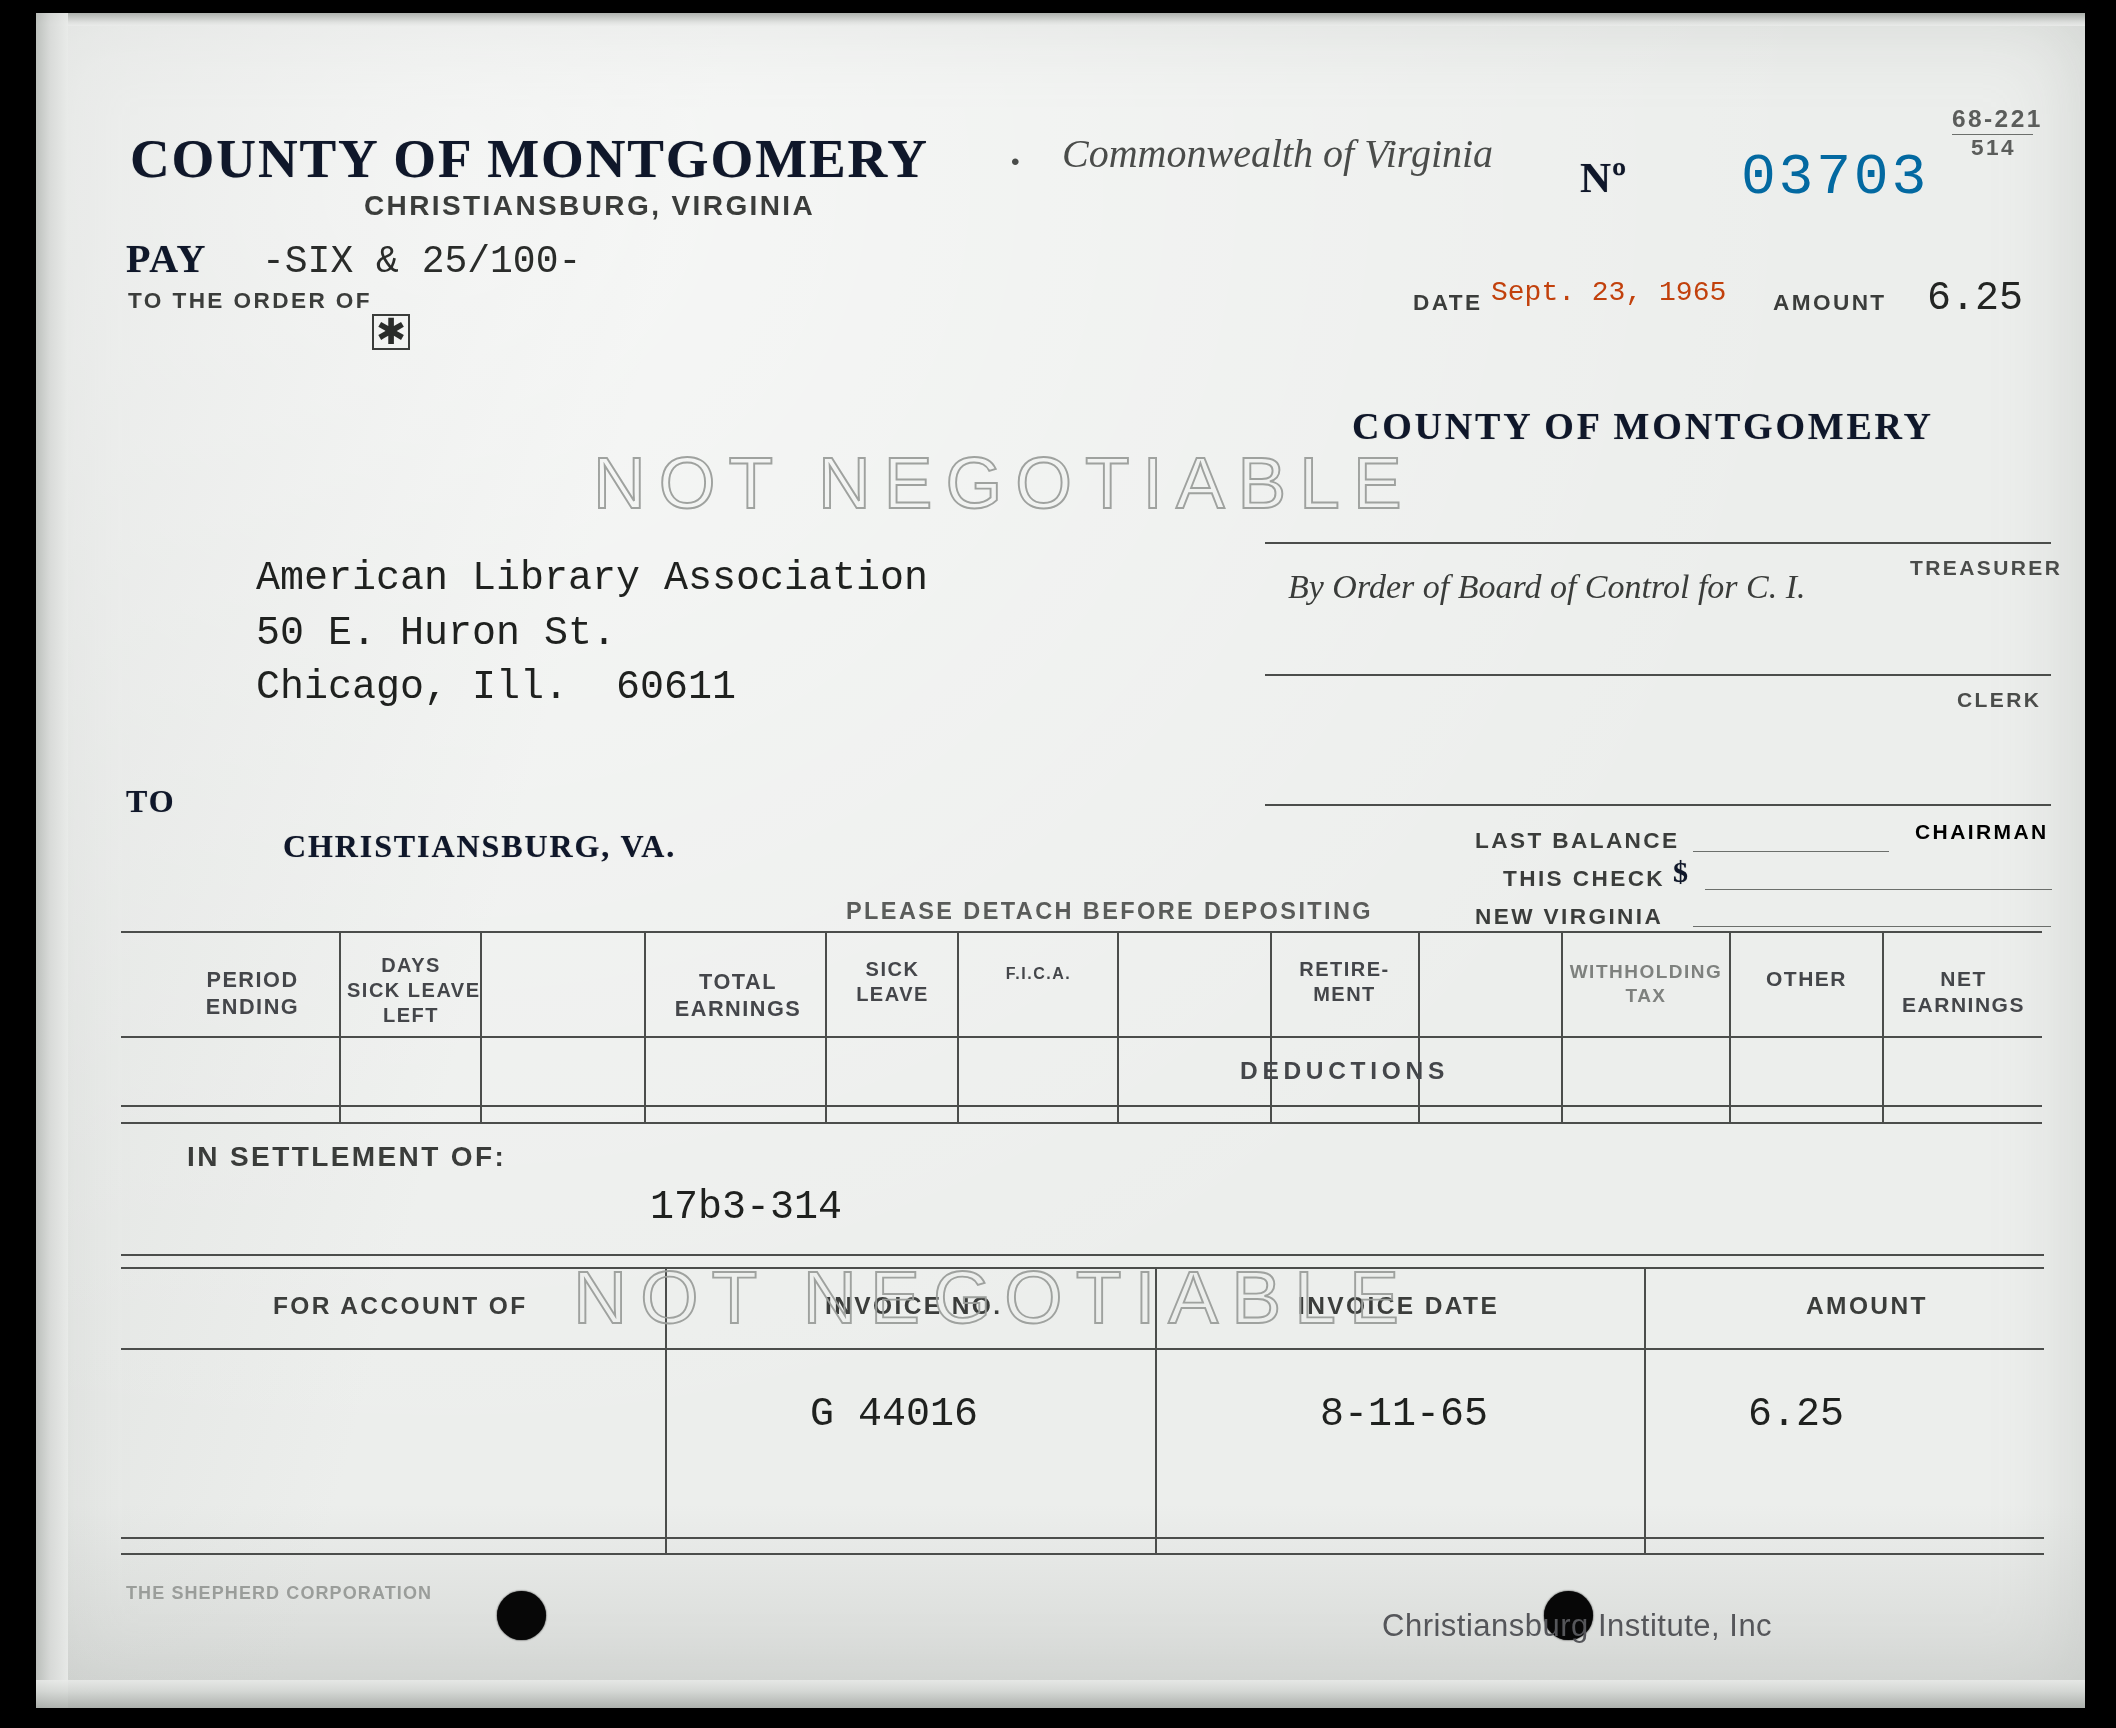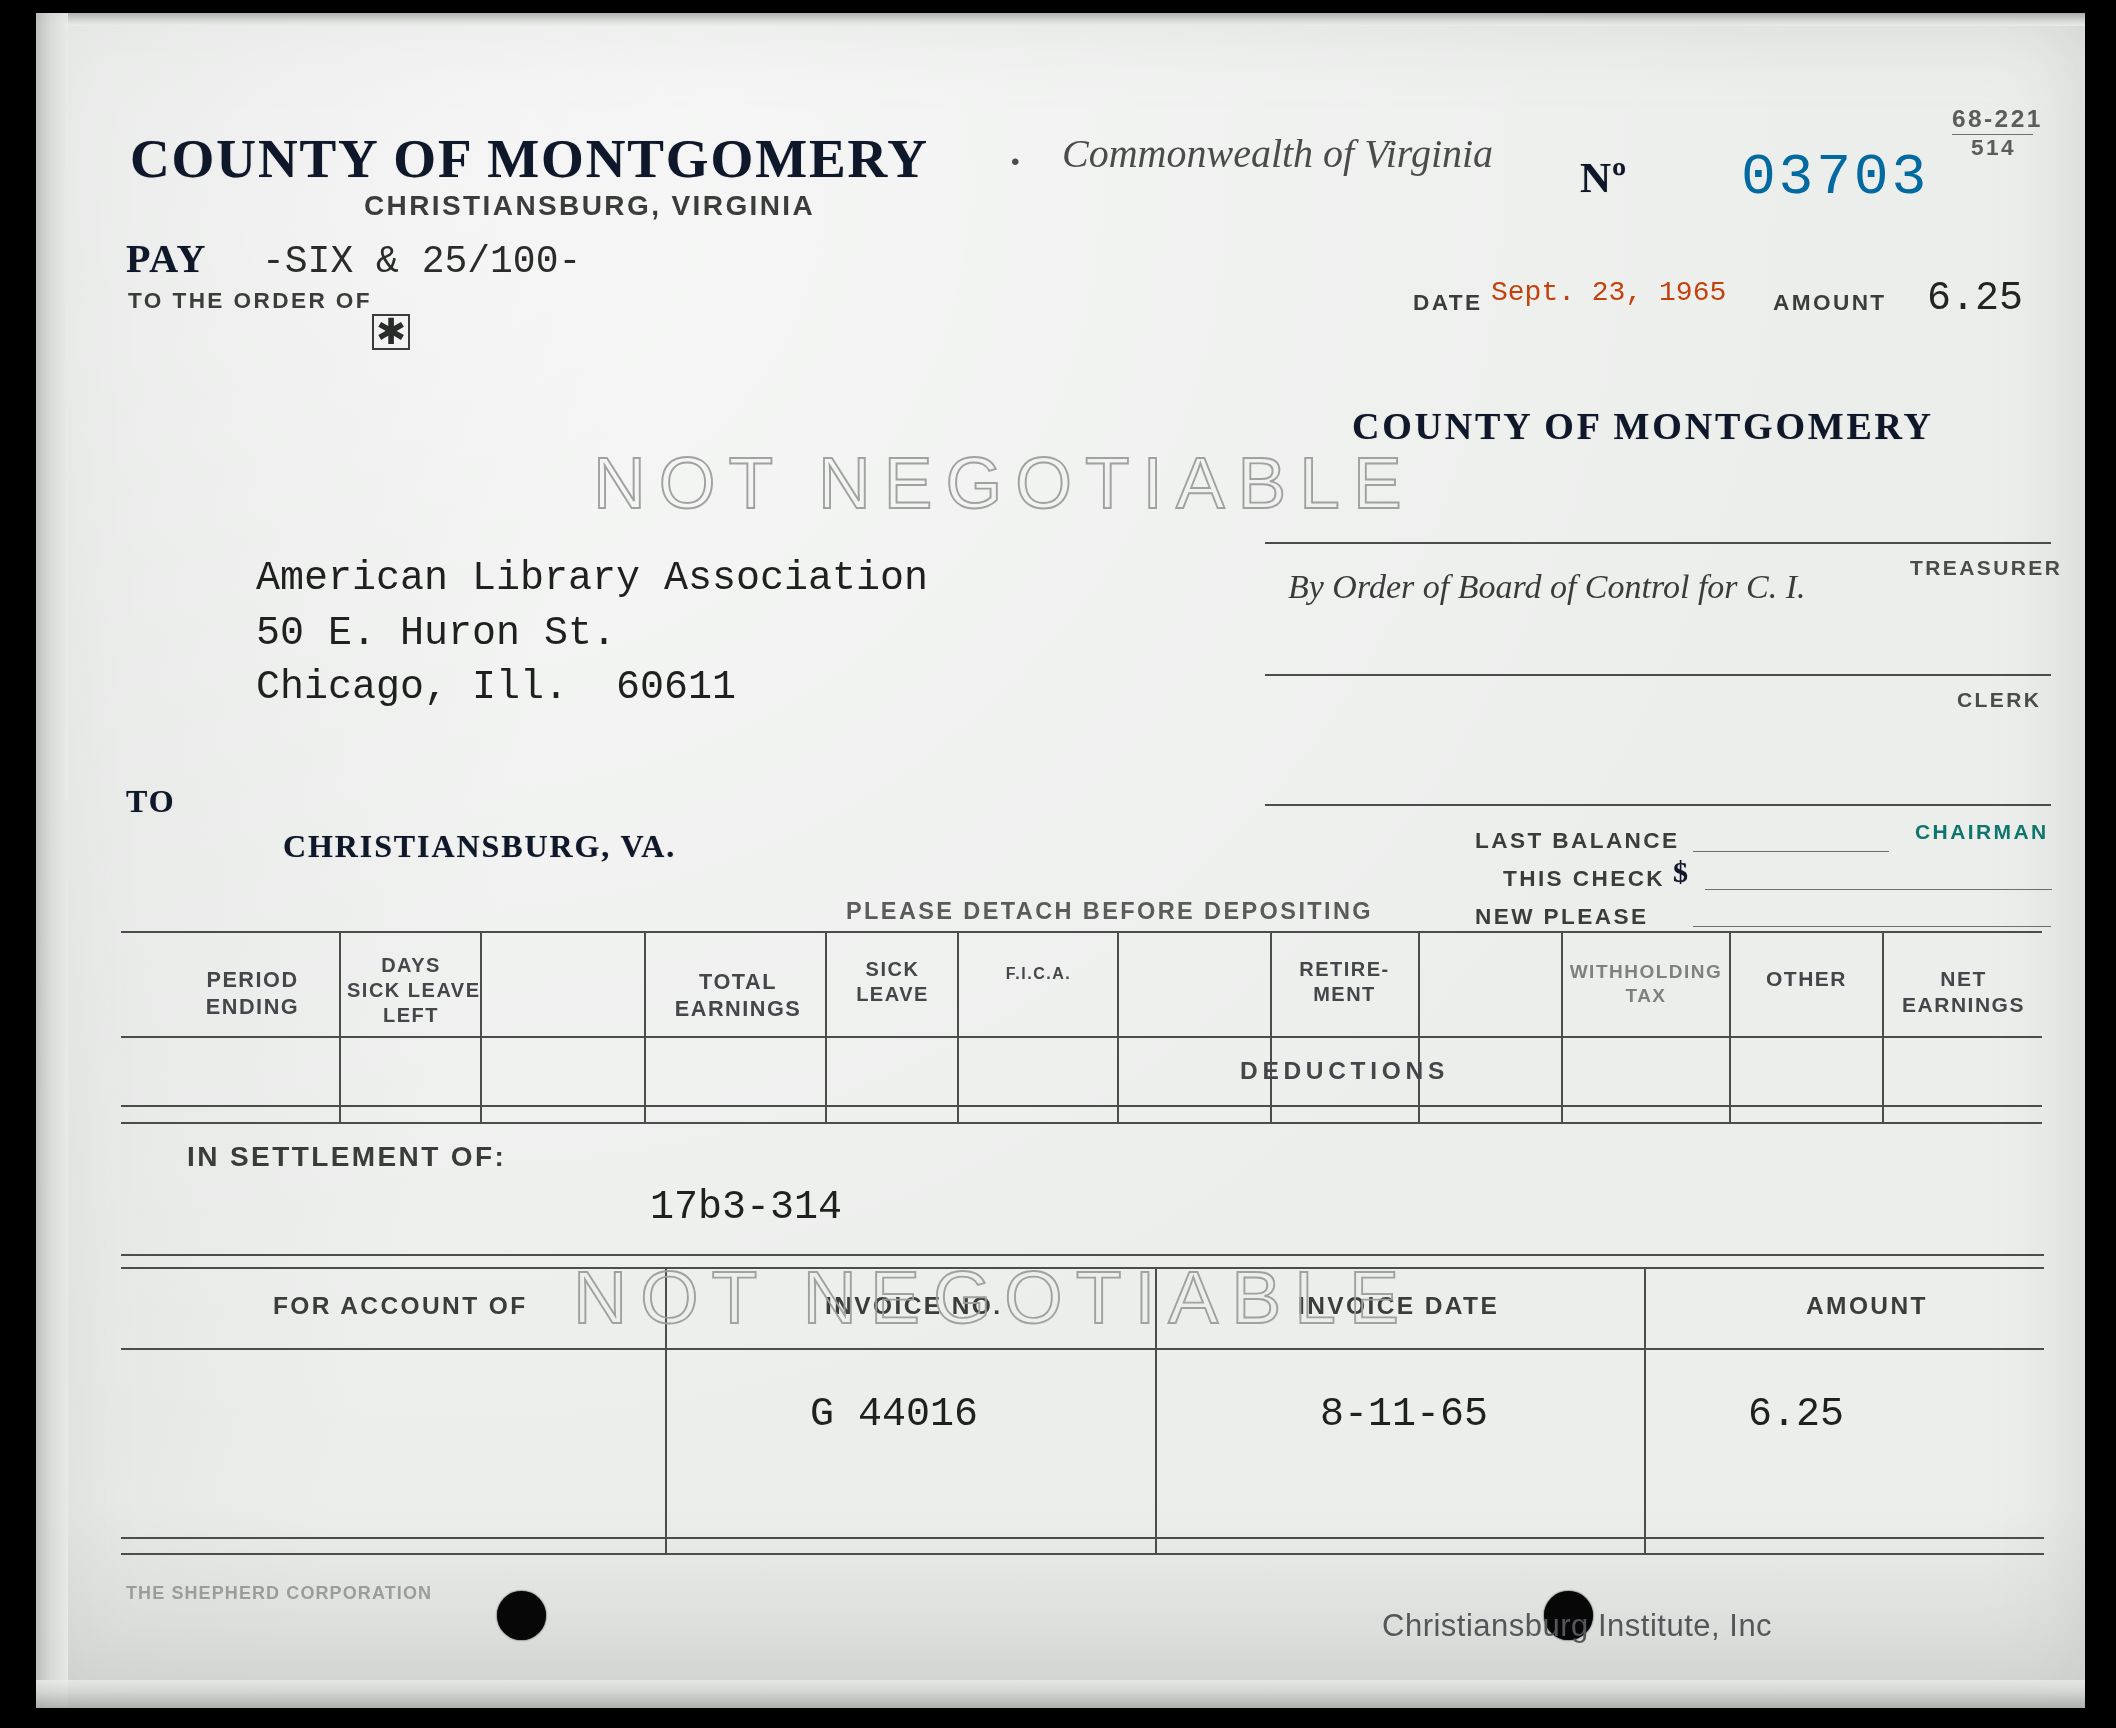--- a/index.html
+++ b/index.html
@@ -194,37 +194,37 @@
 
     <div class="hr" style="left:1229px; top:529px; width:786px;"></div>
     <div class="t smallcaps" style="left:1874px; top:544px; font-size:21px; color:#4a4c4a;">TREASURER</div>
 
     <div class="t serif italic" style="left:1252px; top:557px; font-size:34px; color:#3a3c3a;">By Order of Board of Control for C. I.</div>
 
     <div class="hr" style="left:1229px; top:661px; width:786px;"></div>
     <div class="t smallcaps" style="left:1921px; top:676px; font-size:21px; color:#4a4c4a;">CLERK</div>
 
     <div class="hr" style="left:1229px; top:791px; width:786px;"></div>
-    <div class="t smallcaps" style="left:1879px; top:808px; font-size:21px; color:#0f766e;">CHAIRMAN</div>
+    <div class="t smallcaps" style="left:1879px; top:808px; font-size:21px; color:#000000;">CHAIRMAN</div>
 
     <div class="t mono" style="left:220px; top:546px; font-size:40px; color:#1f211f;">American Library Association</div>
     <div class="t mono" style="left:220px; top:601px; font-size:40px; color:#1f211f;">50 E. Huron St.</div>
     <div class="t mono" style="left:220px; top:655px; font-size:40px; color:#1f211f;">Chicago, Ill.  60611</div>
 
     <div class="t engrave" style="left:90px; top:772px; font-size:32px;">TO</div>
     <div class="t engrave" style="left:247px; top:817px; font-size:32px;">CHRISTIANSBURG, VA.</div>
 
     <div class="t smallcaps" style="left:1439px; top:817px; font-size:22.6px;">LAST BALANCE</div>
     <div class="hr light" style="left:1657px; top:838px; width:196px;"></div>
 
     <div class="t smallcaps" style="left:1467px; top:855px; font-size:22.6px;">THIS CHECK</div>
     <div class="t engrave" style="left:1637px; top:844px; font-size:30px;">$</div>
     <div class="hr light" style="left:1669px; top:876px; width:347px;"></div>
 
-    <div class="t smallcaps" style="left:1439px; top:893px; font-size:22.6px;">NEW PLEASE</div>
+    <div class="t smallcaps" style="left:1439px; top:893px; font-size:22.6px;">NEW VIRGINIA</div>
     <div class="hr light" style="left:1657px; top:913px; width:358px;"></div>
 
     <div class="t smallcaps" style="left:810px; top:887px; font-size:23.5px; color:#5a5c5a;">PLEASE DETACH BEFORE DEPOSITING</div>
 
     <div class="hr" style="left:85px; top:918px; width:1921px;"></div>
     <div class="hr" style="left:85px; top:1023px; width:1921px;"></div>
     <div class="hr" style="left:85px; top:1092px; width:1921px;"></div>
     <div class="hr" style="left:85px; top:1109px; width:1921px;"></div>
 
     <div class="vr" style="left:303px;  top:918px; height:191px;"></div>

